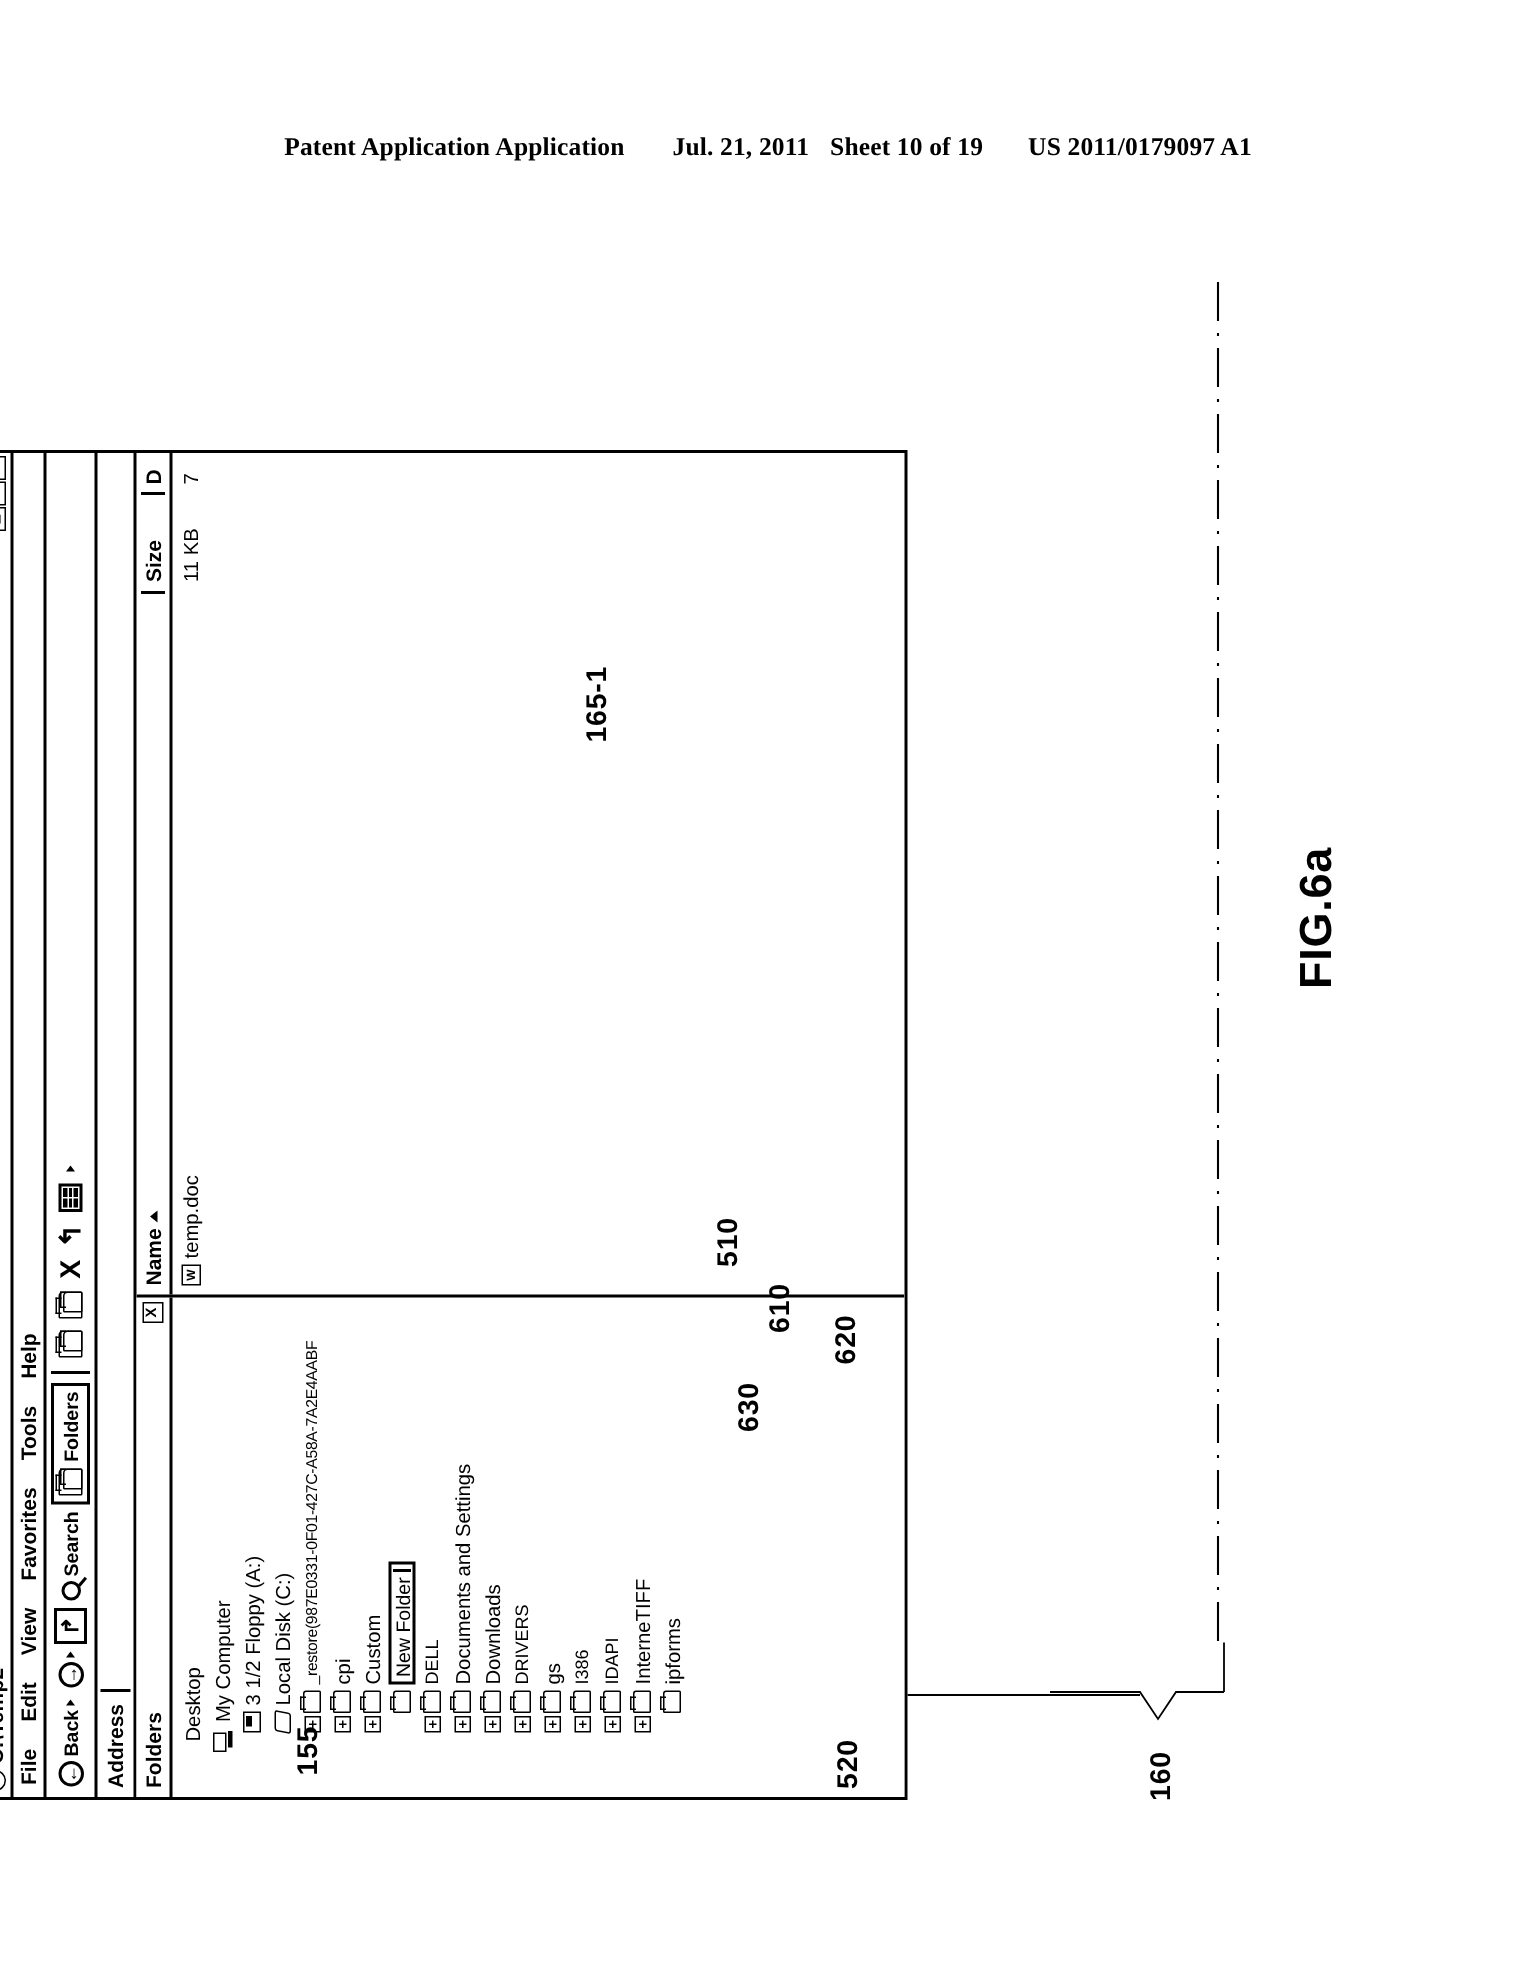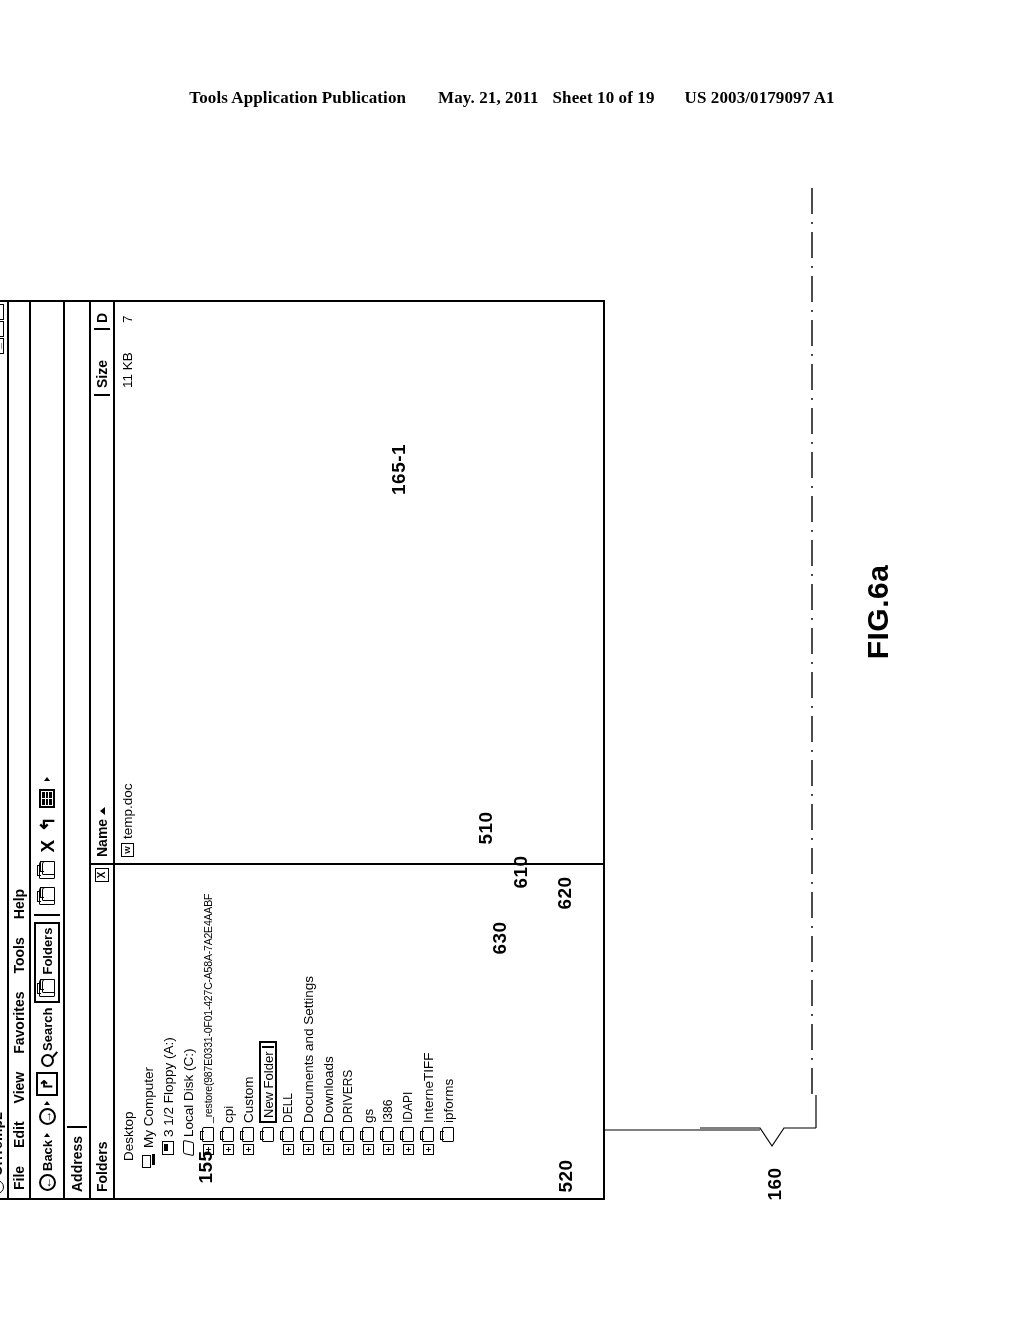--- a/index.html
+++ b/index.html
@@ -237,27 +237,27 @@
   }
   svg.leaders{
     position:absolute; left:0; top:0; width:1024px; height:1320px;
     pointer-events:none;
   }
 </style>
 </head>
 <body>
 
 <div class="pub-header">
-  <span class="seg">Tools Application Publication</span>
+  <span class="seg">Patent Application Application</span>
   <span class="gap-a"></span>
-  <span class="seg">May. 21, 2011</span>
+  <span class="seg">Jul. 21, 2011</span>
   <span class="gap-b"></span>
   <span class="seg">Sheet 10 of 19</span>
   <span class="gap-c"></span>
-  <span class="seg">US 2003/0179097 A1</span>
+  <span class="seg">US 2011/0179097 A1</span>
 </div>
 
 <div id="figure-stage">
 
   <svg class="leaders" viewBox="0 0 1024 1320">
 
     <path d="M 232 1163 C 244 1148, 255 1138, 266 1128" stroke="#000" stroke-width="1.6" fill="none"></path>
     <polygon points="266,1128 256,1132 262,1138" fill="#000"></polygon>
 
     <path d="M 560 1165 L 560 1108" stroke="#000" stroke-width="1.4" fill="none"></path>

